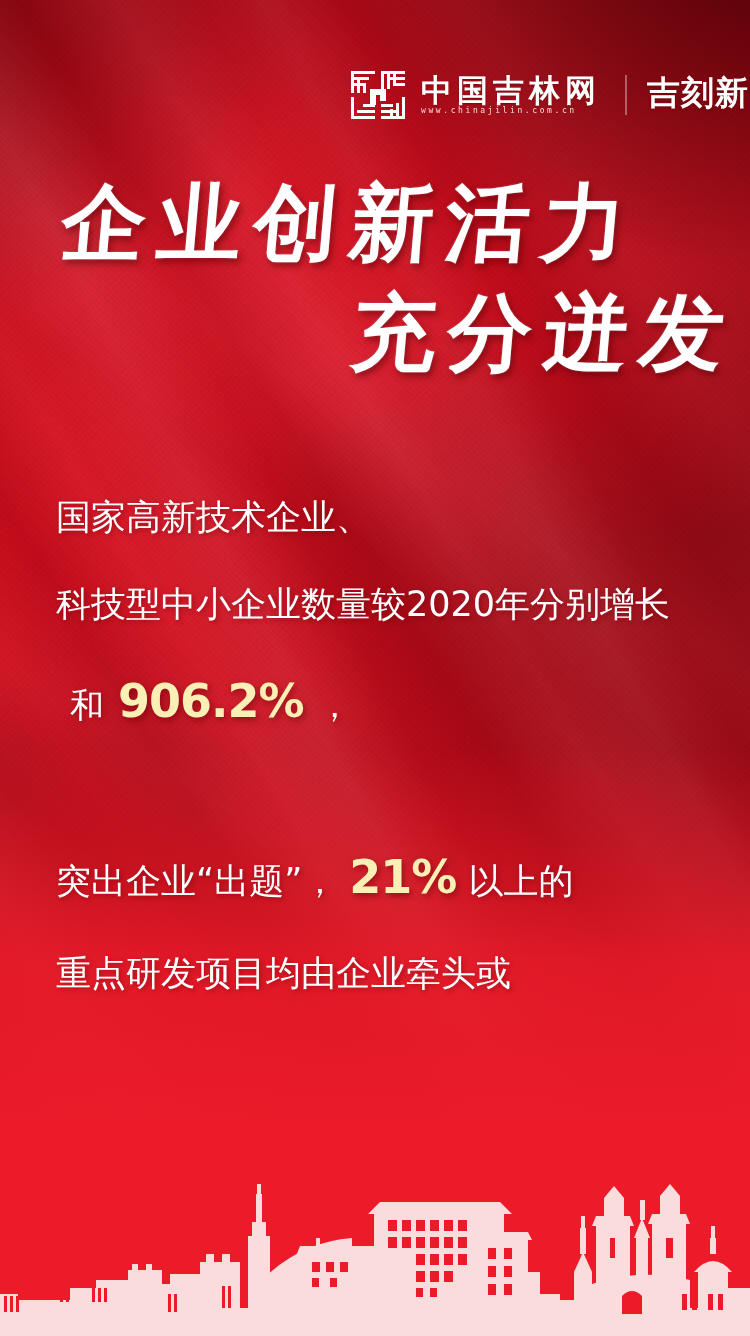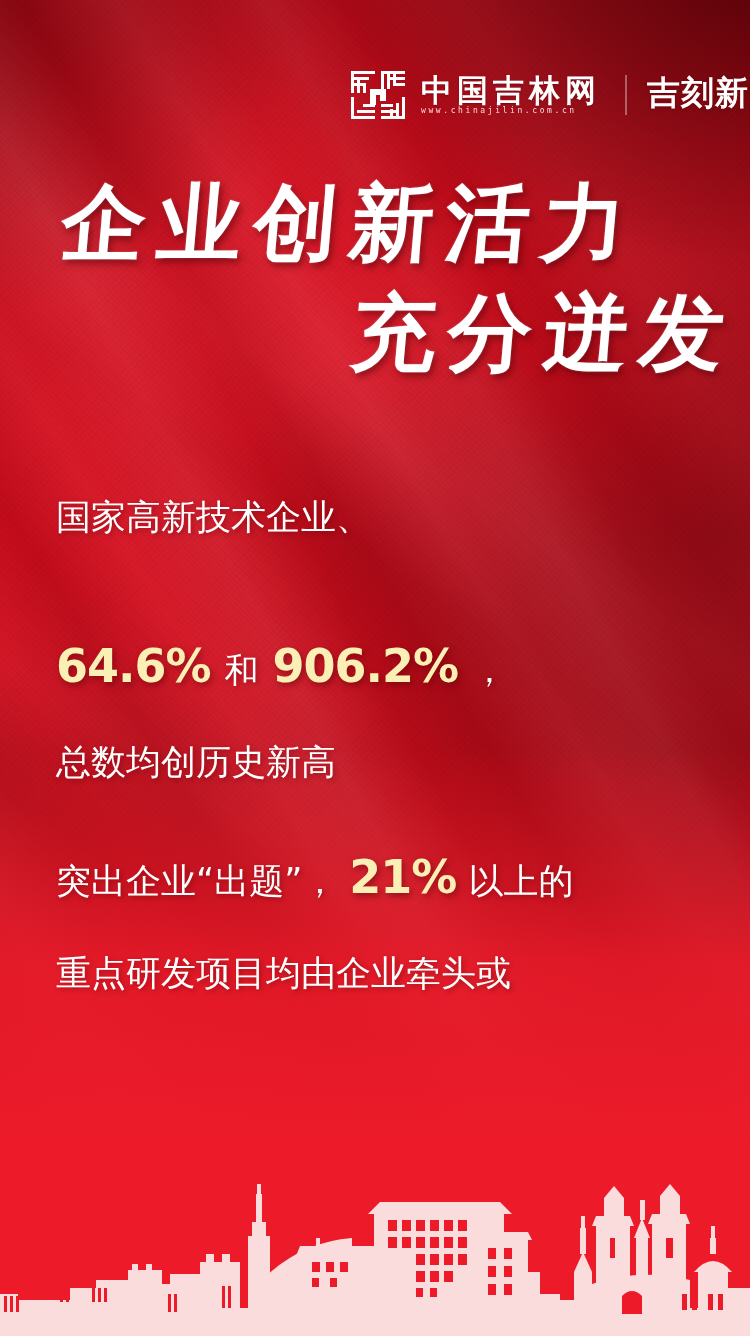--- a/index.html
+++ b/index.html
@@ -269,31 +269,30 @@
     <div class="head-line head-line-1">企业创新活力</div>
     <div class="head-line head-line-2">充分迸发</div>
   </div>
 
   
   <div class="body-copy">
 
     <div class="copy-line">国家高新技术企业、</div>
     <div class="gap-sm"></div>
 
+    <div class="copy-line">科技型中小企业数量较2020年分别增长</div>
     <div class="gap-md"></div>
 
     <div class="copy-line">
-      <span class="num">64.6%</span>
       <span class="joiner">和</span>
       <span class="num">906.2%</span>
       <span class="tail">，</span>
     </div>
     <div class="gap-md"></div>
 
-    <div class="copy-line">总数均创历史新高</div>
     <div class="gap-lg"></div>
 
     <div class="copy-line">
       <span>突出企业“出题”，</span>
       <span class="num afterpct">21%</span>
       <span class="afterpct">以上的</span>
     </div>
     <div class="gap-md"></div>
 
     <div class="copy-line">重点研发项目均由企业牵头或</div>

